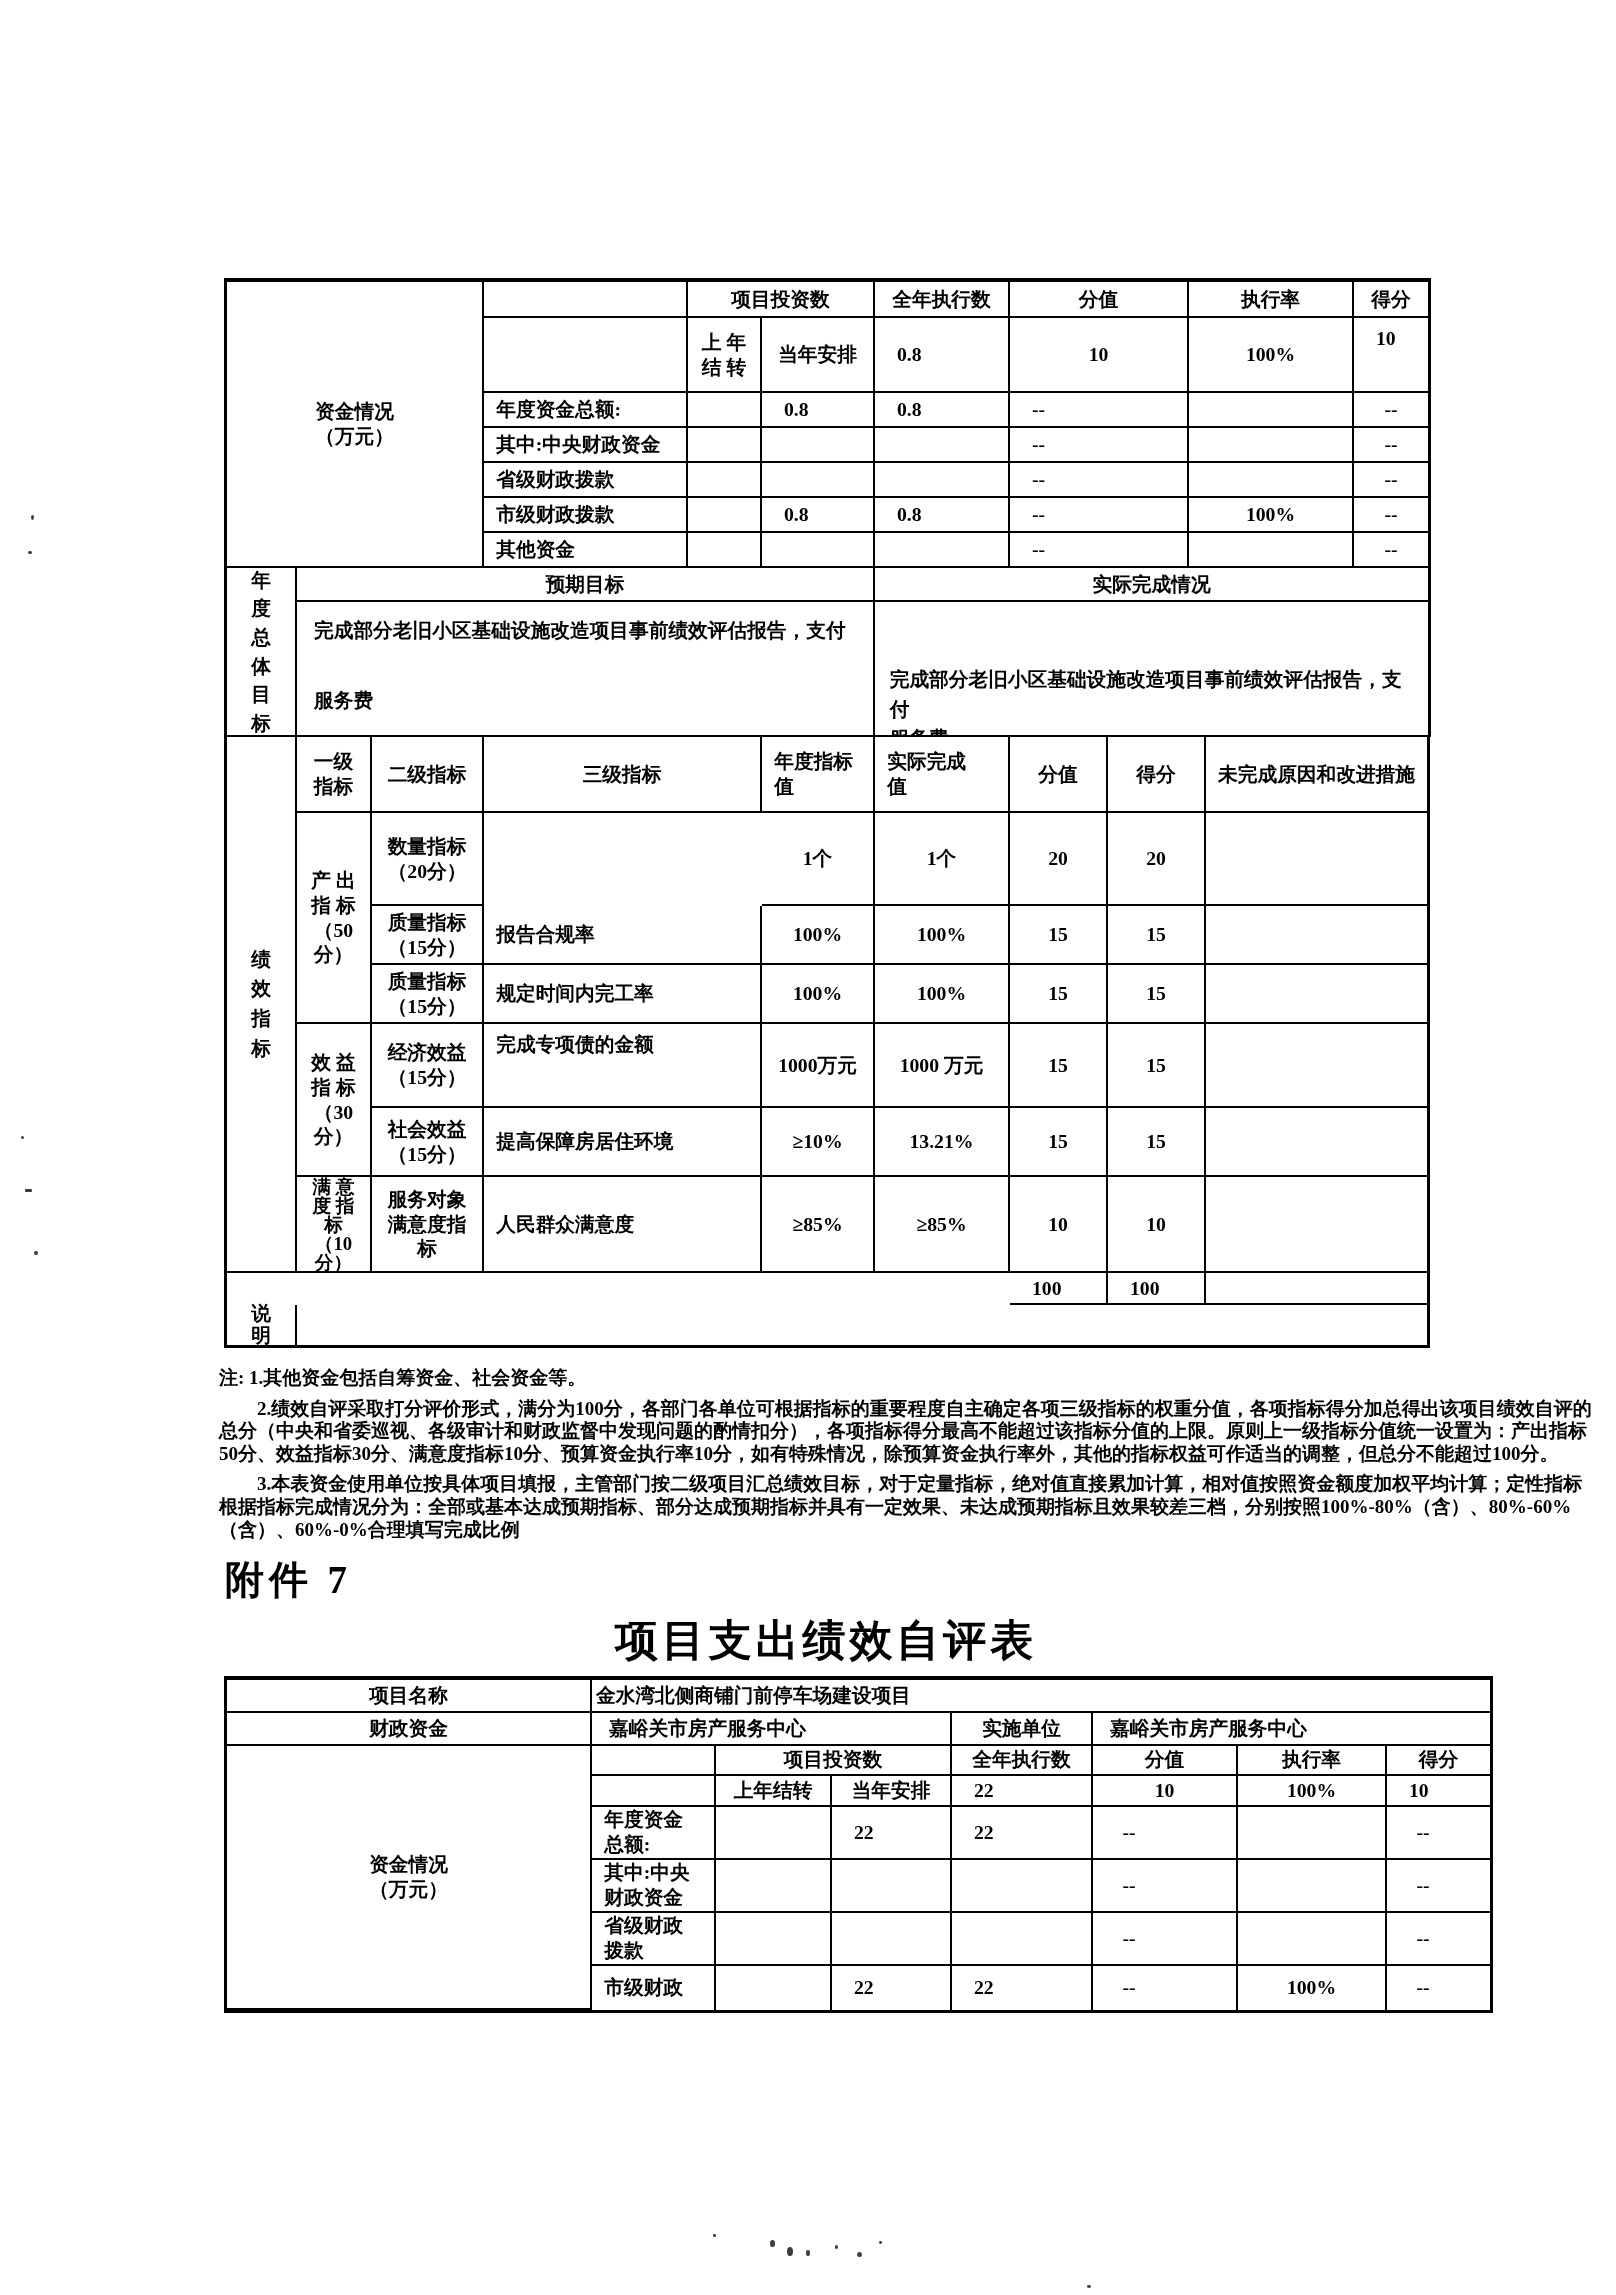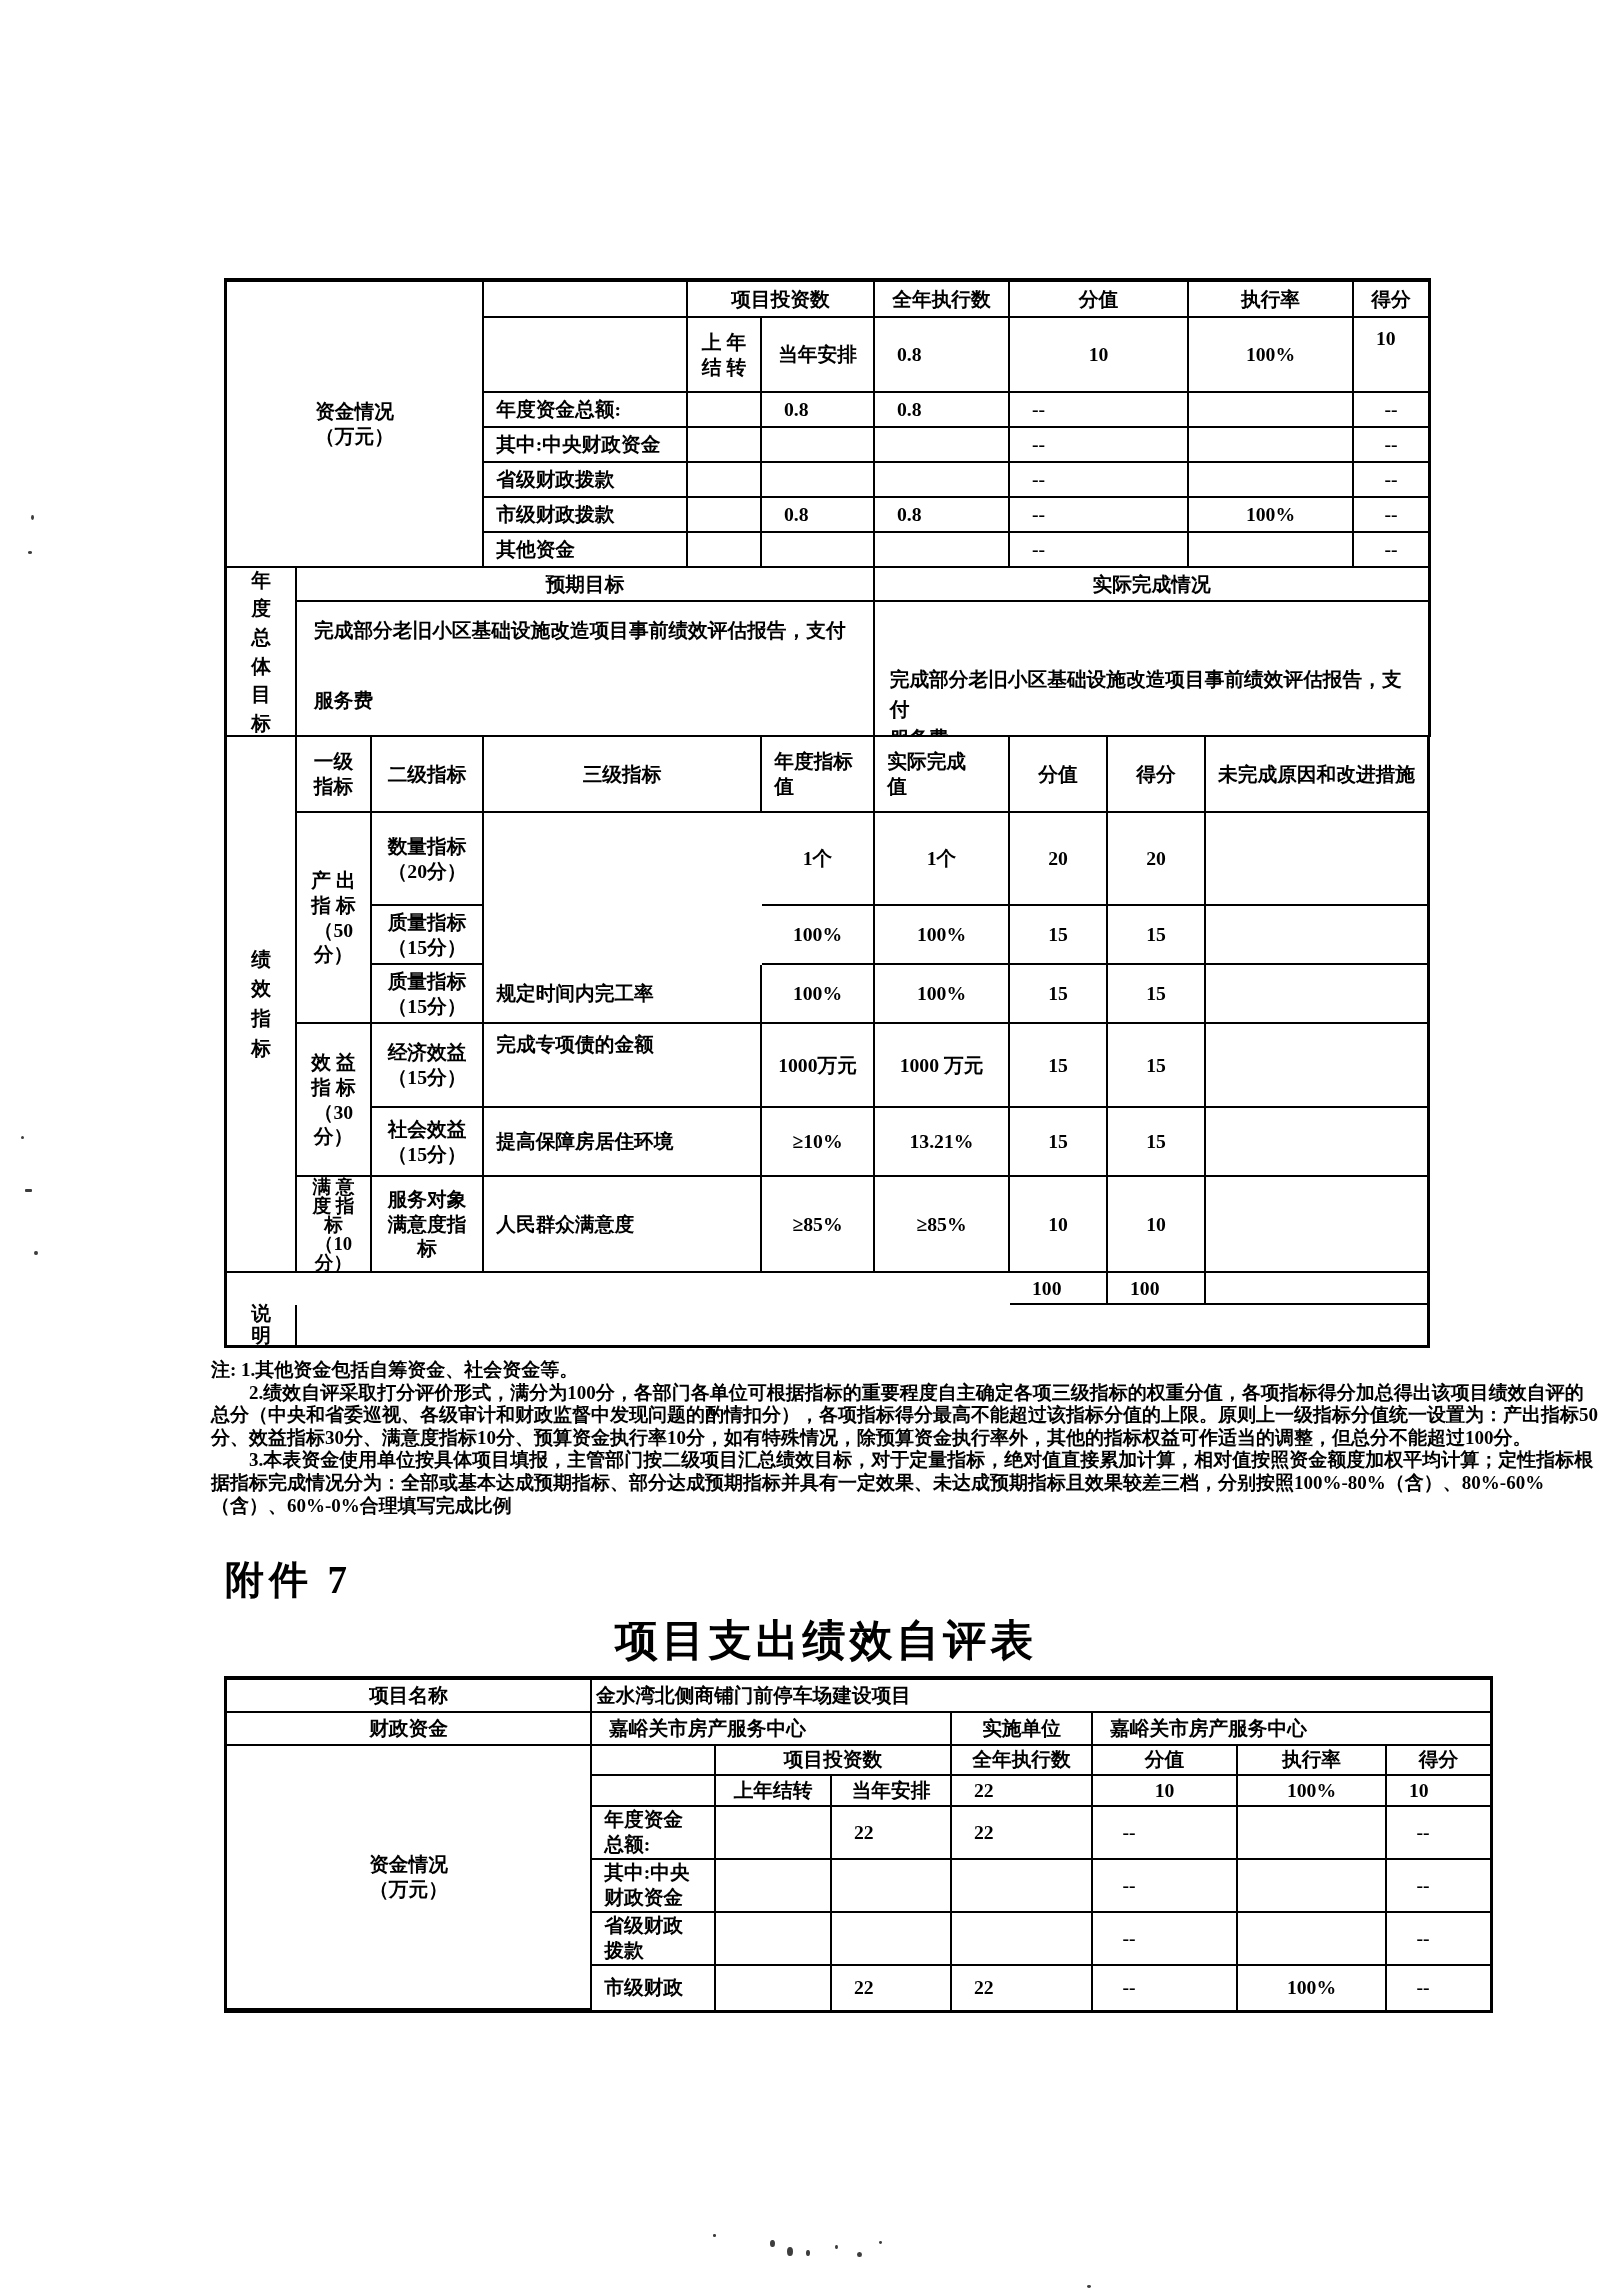--- a/index.html
+++ b/index.html
@@ -27,21 +27,21 @@
   #secT2{left:224px;top:1676px;border:3.4px solid #000;border-top-width:4.4px;
         grid-template-columns:365px 124px 116px 120px 141px 145px 149px 103px;
         grid-template-rows:33px 33px 29.5px 31px 53px 53px 53px 44px;}
   .goalExp{justify-content:flex-start;text-align:left;align-items:flex-start;
            padding:10.8px 14.7px 0 17px;line-height:35px;}
   .goalAct{justify-content:flex-start;text-align:left;align-items:flex-start;
            padding:63px 12.3px 0 14.7px;line-height:29.5px;}
   .satisf{font-size:18.7px;line-height:19px;}
   .notes{position:absolute;left:211px;top:1359px;width:1390px;font-size:19px;
          line-height:22.6px;font-weight:bold;}
-  .notes p{margin:0;}
+  .notes p{margin:8px;}
   .indent{text-indent:38px;}
   .attach{position:absolute;left:225px;top:1553px;font-size:39px;font-weight:bold;letter-spacing:4.9px;}
   .bigtitle{position:absolute;left:224px;top:1612px;width:1204px;text-align:center;
             font-size:43px;font-weight:bold;letter-spacing:3.9px;}
   .spk{position:absolute;background:#1b1b1b;border-radius:50%;opacity:.85;}
 </style>
 </head>
 <body>
 
 <div class="page">
@@ -157,20 +157,21 @@
     <div class="c pre" style="grid-area:2/3/3/4">数量指标
 （20分）</div>
     <div class="c" style="grid-area:2/5/3/6">1个</div>
     <div class="c" style="grid-area:2/6/3/7">1个</div>
     <div class="c" style="grid-area:2/7/3/8">20</div>
     <div class="c" style="grid-area:2/8/3/9">20</div>
     <div class="c nr" style="grid-area:2/9/3/10"></div>
 
     <div class="c pre" style="grid-area:3/3/4/4">质量指标
 （15分）</div>
+    <div class="c lft" style="grid-area:3/4/4/5">报告合规率</div>
     <div class="c" style="grid-area:3/5/4/6">100%</div>
     <div class="c" style="grid-area:3/6/4/7">100%</div>
     <div class="c" style="grid-area:3/7/4/8">15</div>
     <div class="c" style="grid-area:3/8/4/9">15</div>
     <div class="c nr" style="grid-area:3/9/4/10"></div>
 
     <div class="c pre" style="grid-area:4/3/5/4">质量指标
 （15分）</div>
     <div class="c lft" style="grid-area:4/4/5/5">规定时间内完工率</div>
     <div class="c" style="grid-area:4/5/5/6">100%</div>

